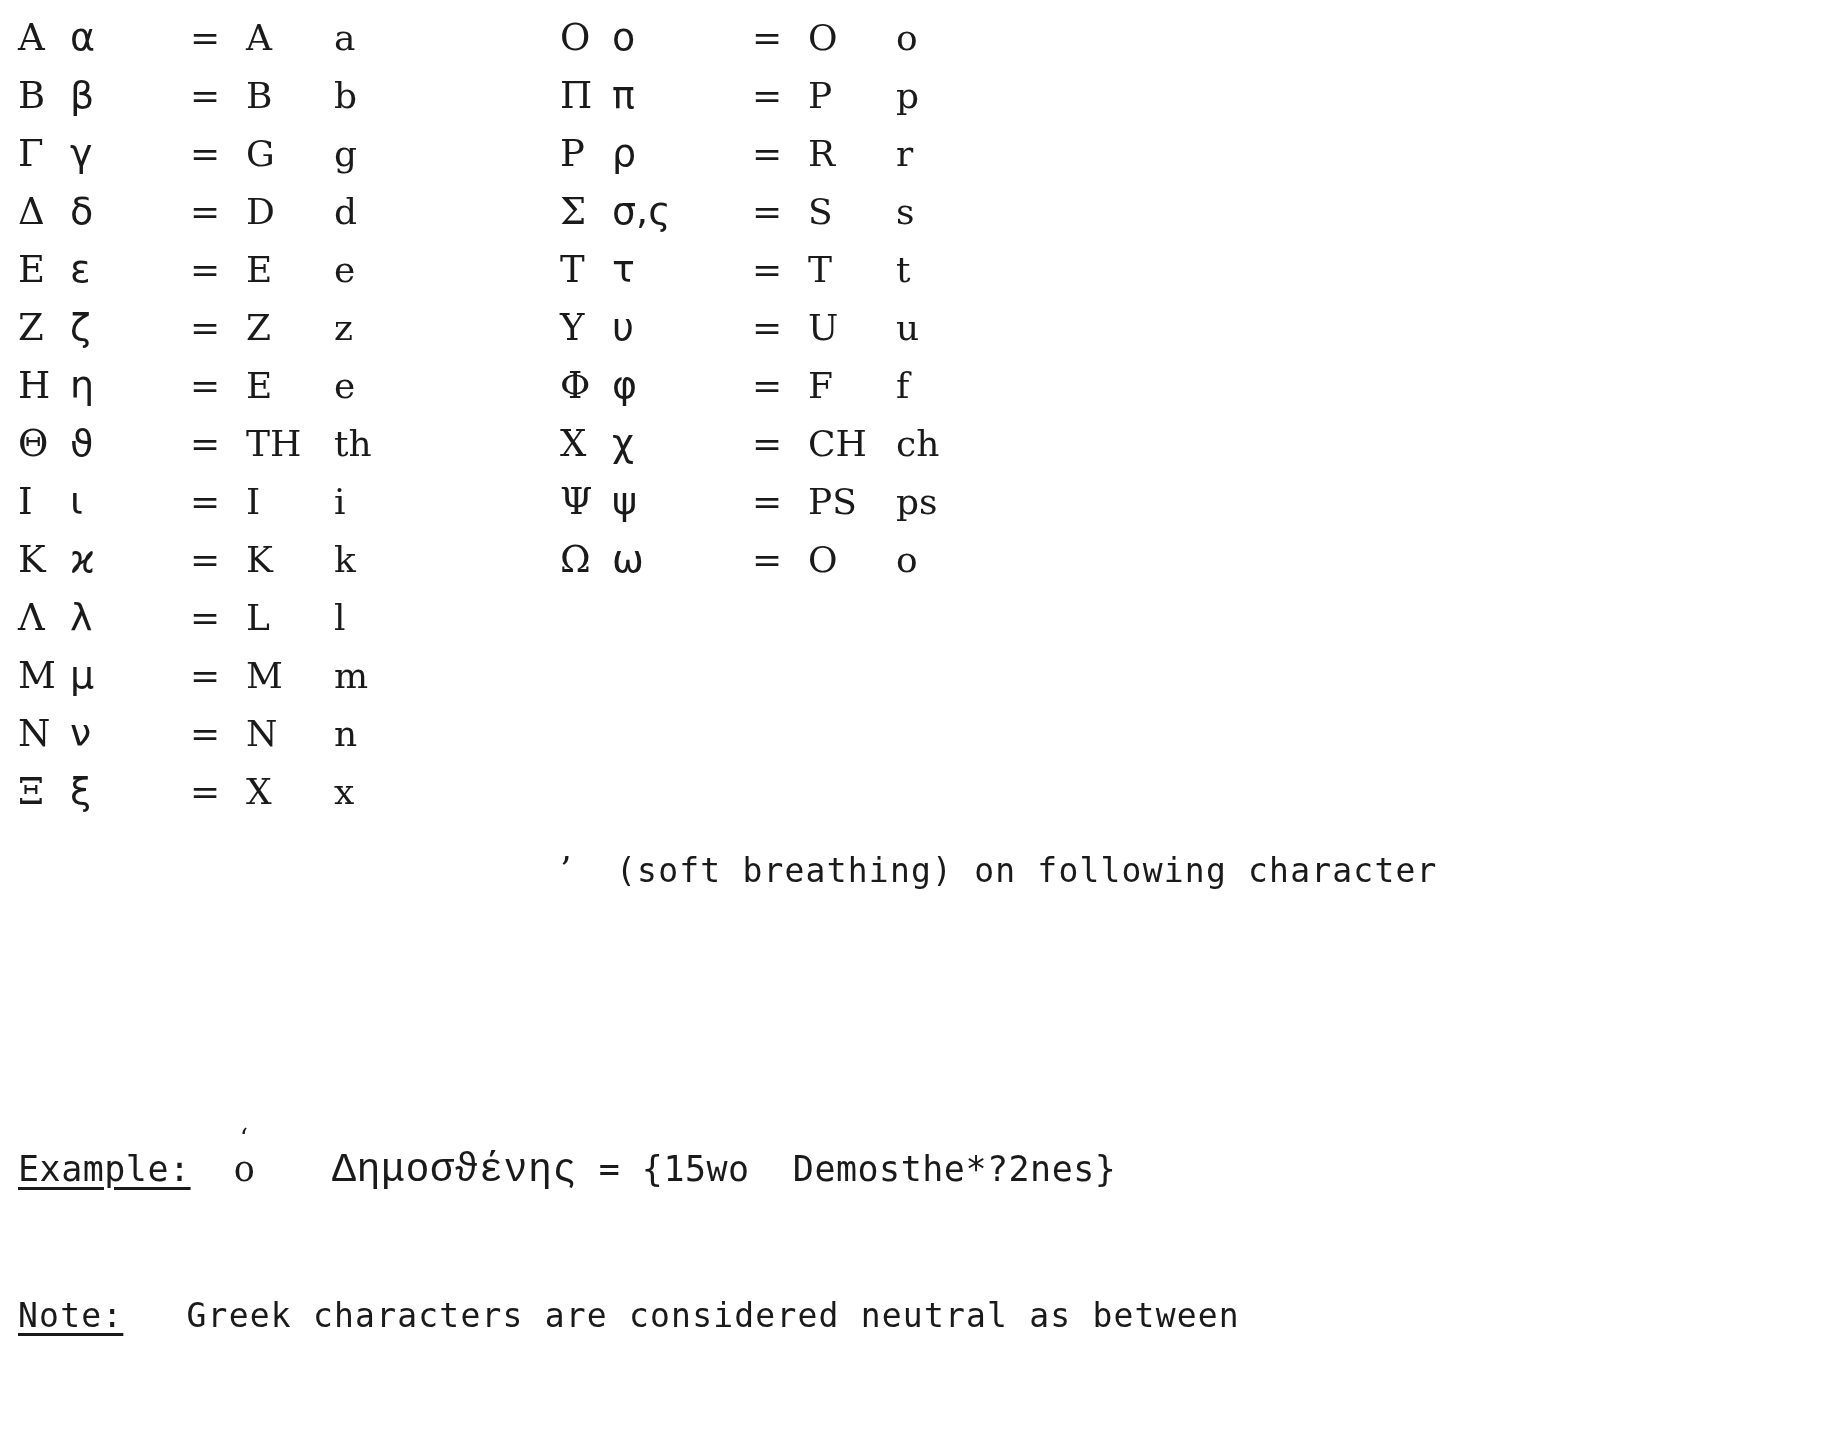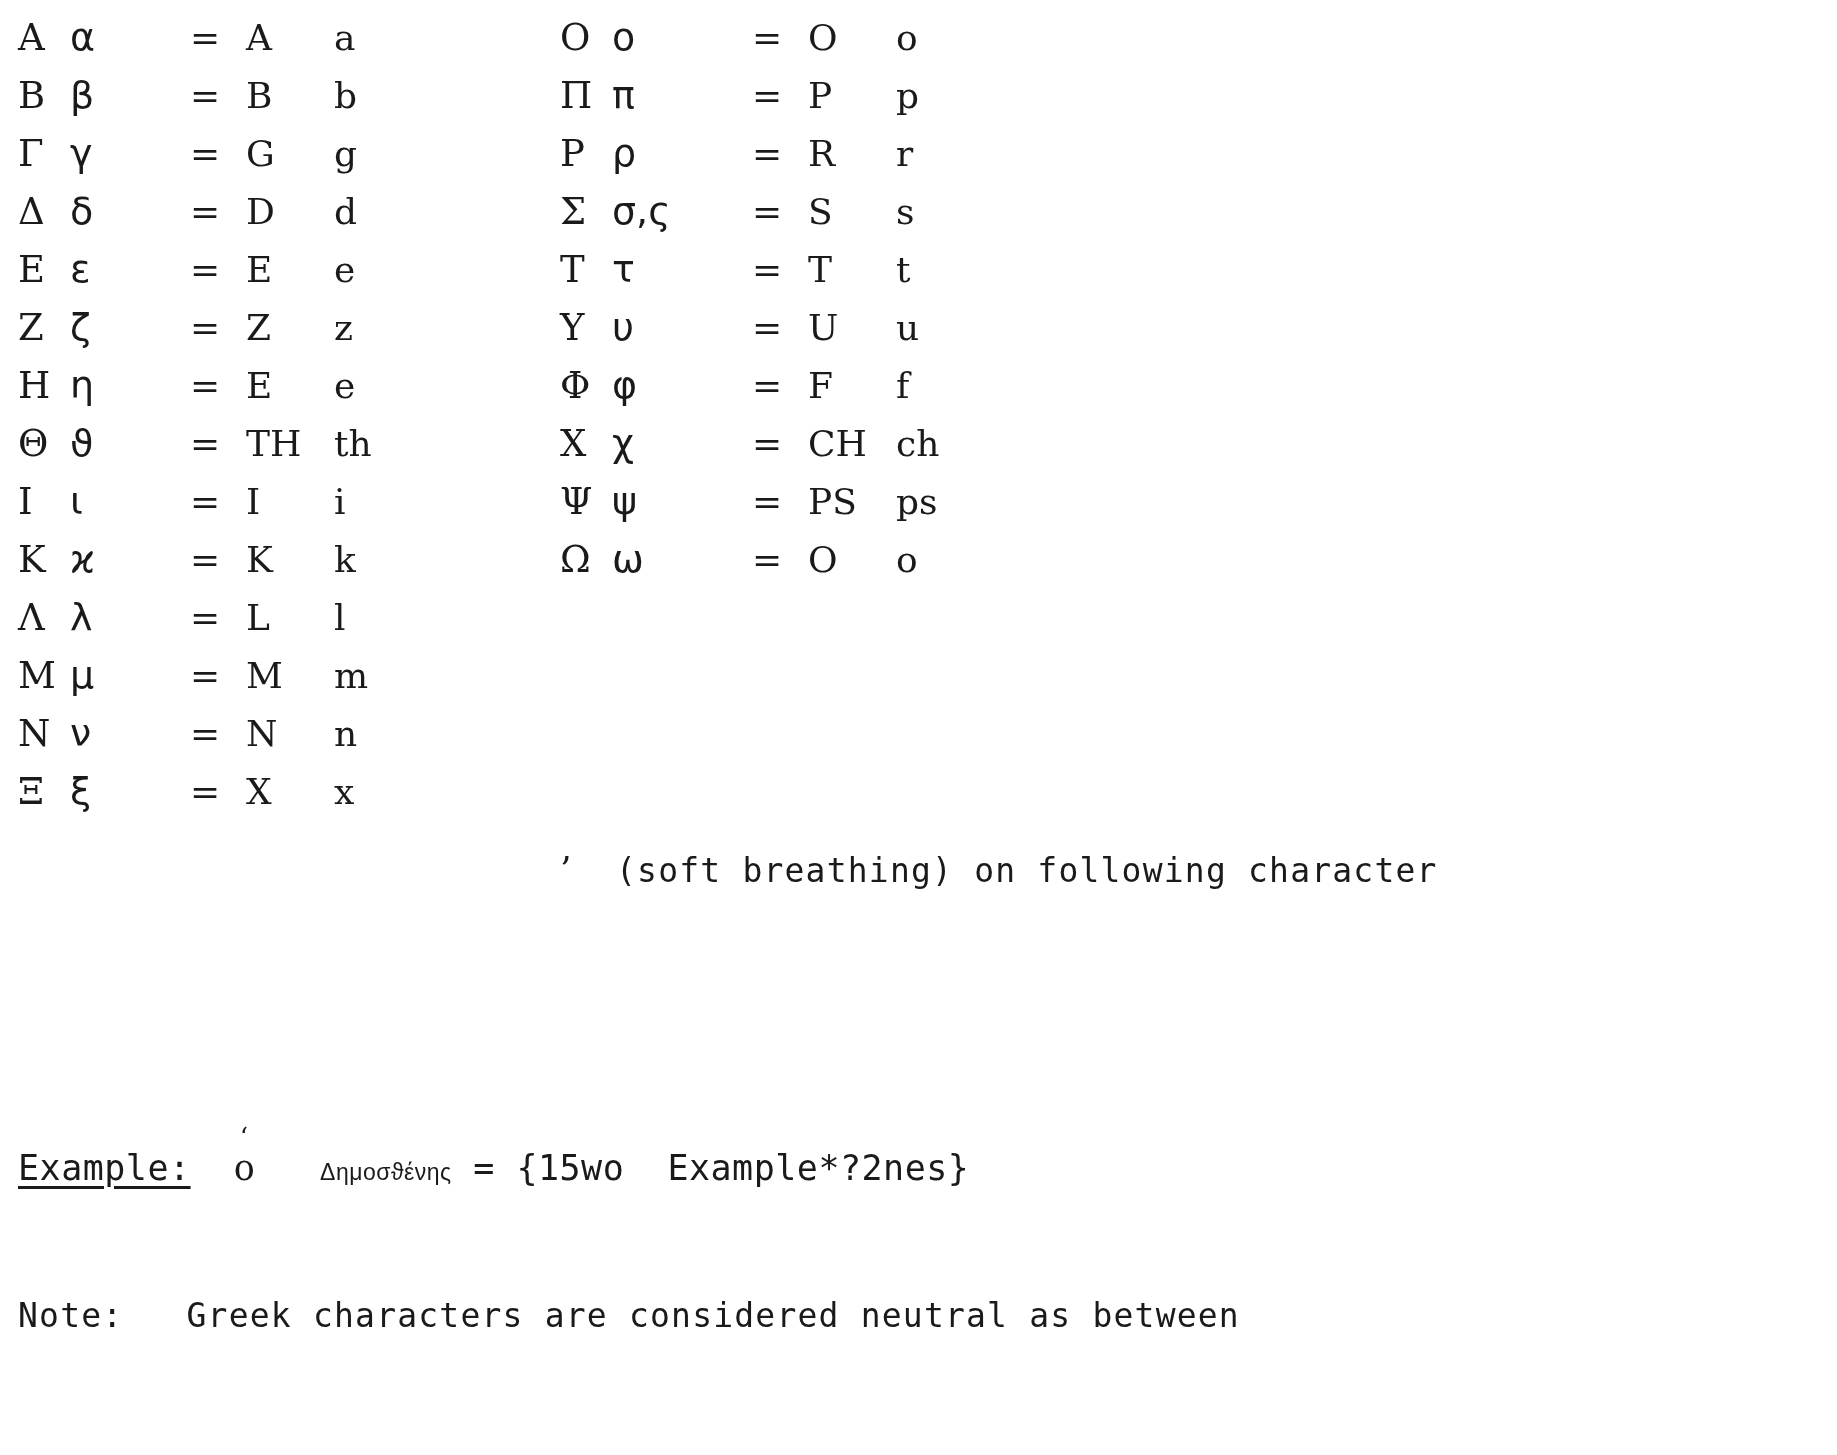--- a/index.html
+++ b/index.html
@@ -120,38 +120,40 @@
     display: inline-block;
     font-family: "DejaVu Serif", "Liberation Serif", serif;
   }
   .ex-article .rough {
     position: absolute;
     top: -26px;
     left: 6px;
     font-size: 26px;
   }
   .greek-word {
-    font-family: Liberation Sans, sans-serif;
-    font-size: 23px;
+    font-family: Liberation Mono, monospace;
+    font-size: 40px;
+    margin-left: 12px;
   }
 
   
   .note {
     position: absolute;
     left: 18px;
     top: 1290px;
     width: 1800px;
     font-size: 33px;
     letter-spacing: 1.2px;
   }
   .note-line {
     white-space: pre;
     line-height: 52px;
   }
   .note-label {
+    text-decoration: underline;
     text-underline-offset: 6px;
   }
 </style>
 </head>
 <body>
 
 <div class="page">
 
   <div class="columns">
 
@@ -328,21 +330,21 @@
         <span class="rlow">o</span>
       </div>
     </div>
 
   </div>
 
   <div class="breathings">
     <div class="breath-row"><span class="breath-mark">’</span><span>(soft breathing) on following character</span></div>
   </div>
 
-  <div class="example"><span class="label-underline">Example:</span><span>  </span><span class="ex-article"><span class="rough">‘</span><span>ο</span></span><span>   </span><span class="greek-word">Δημοσϑένης</span><span> </span><span>=</span><span> </span><span>{15wo  Example*?2nes}</span></div>
+  <div class="example"><span class="label-underline">Example:</span><span>  </span><span class="ex-article"><span class="rough">‘</span><span>ο</span></span><span>   </span><span class="greek-word">Δημοσϑένης</span><span> </span><span>=</span><span> </span><span>{15wo  Demosthe*?2nes}</span></div>
 
   <div class="note">
     <div class="note-line"><span class="note-label">Note:</span><span>   </span><span>Greek characters are considered neutral as between</span></div>
     <div class="note-line"><span>         </span></div>
     <div class="note-line"><span>         </span></div>
   </div>
 
 </div>
 
 </body></html>

